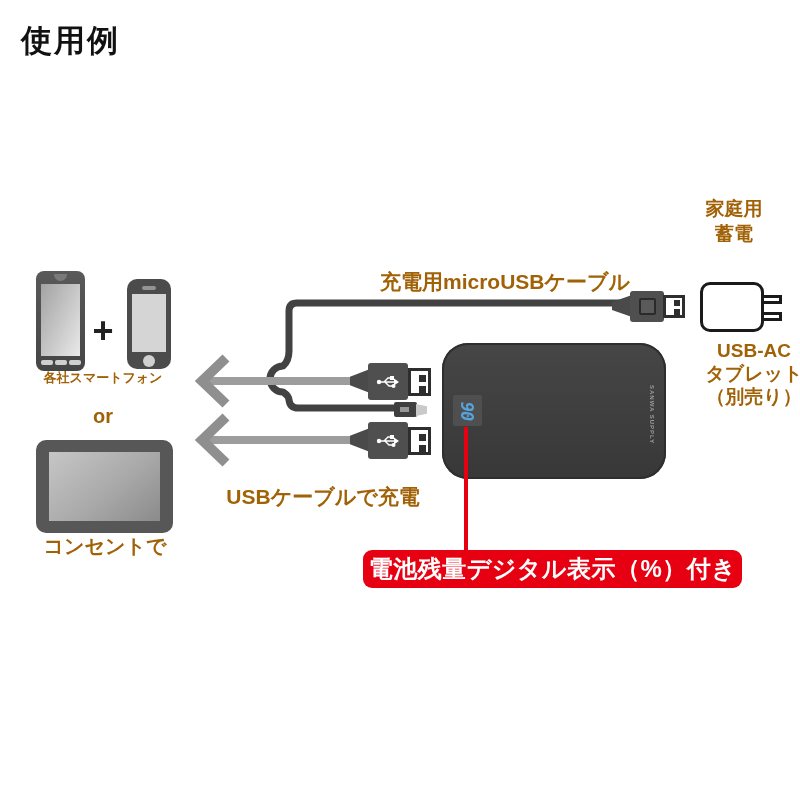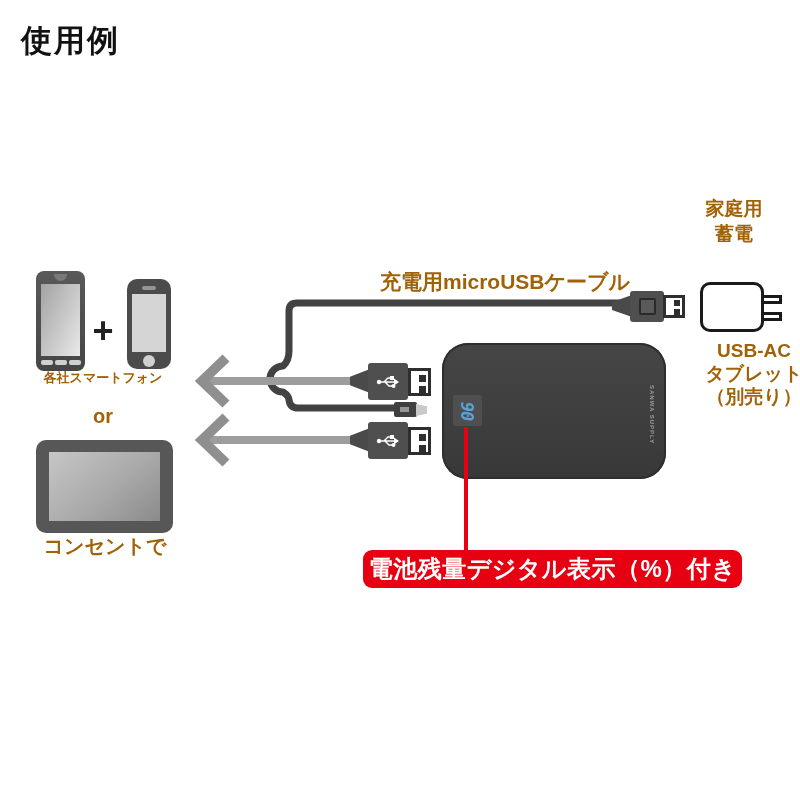--- a/index.html
+++ b/index.html
@@ -90,20 +90,21 @@
     <div class="abs phone2-home"></div>
   </div>
   <div class="abs jp lbl-smart">各社スマートフォン</div>
   <div class="abs jp lbl-or">or</div>
   <div class="abs tablet">
     <div class="abs tablet-screen"></div>
   </div>
   <div class="abs jp lbl-tablet">コンセントで</div>
 
   <div class="abs jp lbl-cable">充電用microUSBケーブル</div>
+  <div class="abs jp lbl-usbcharge">USBケーブルで充電</div>
 
   <div class="abs jp txt-block blk-outlet">
     <div>家庭用</div>
     <div>蓄電</div>
   </div>
   <div class="abs jp txt-block blk-adapter">
     <div>USB-AC</div>
     <div>タブレット</div>
     <div>（別売り）</div>
   </div>

